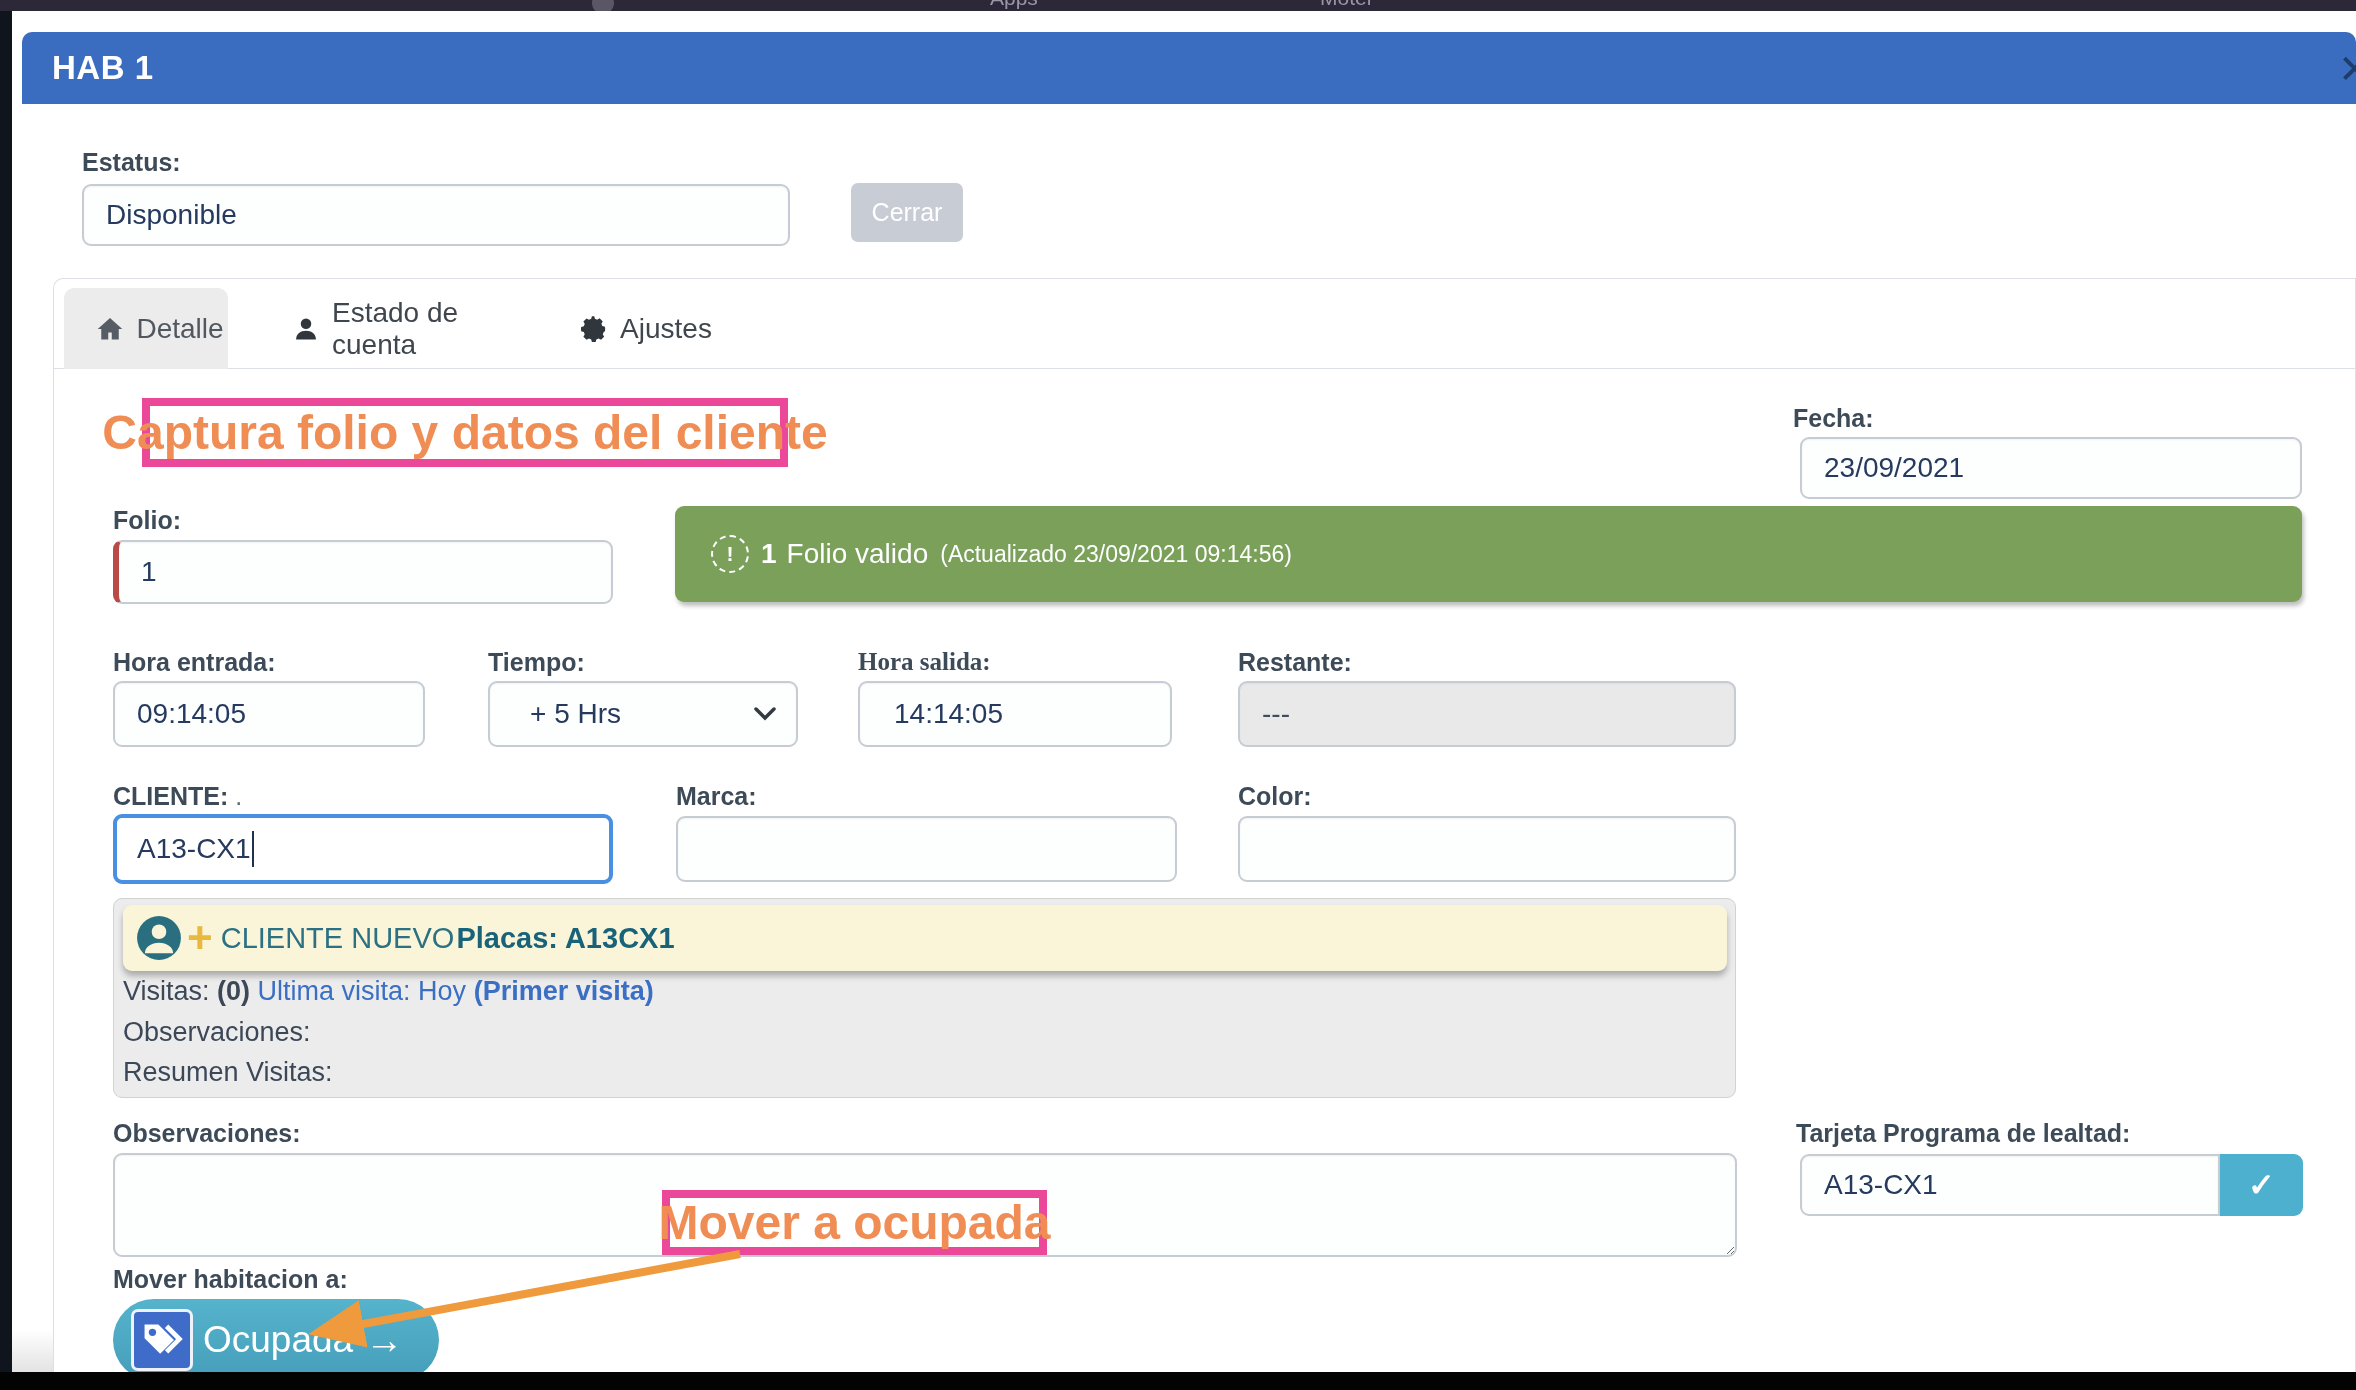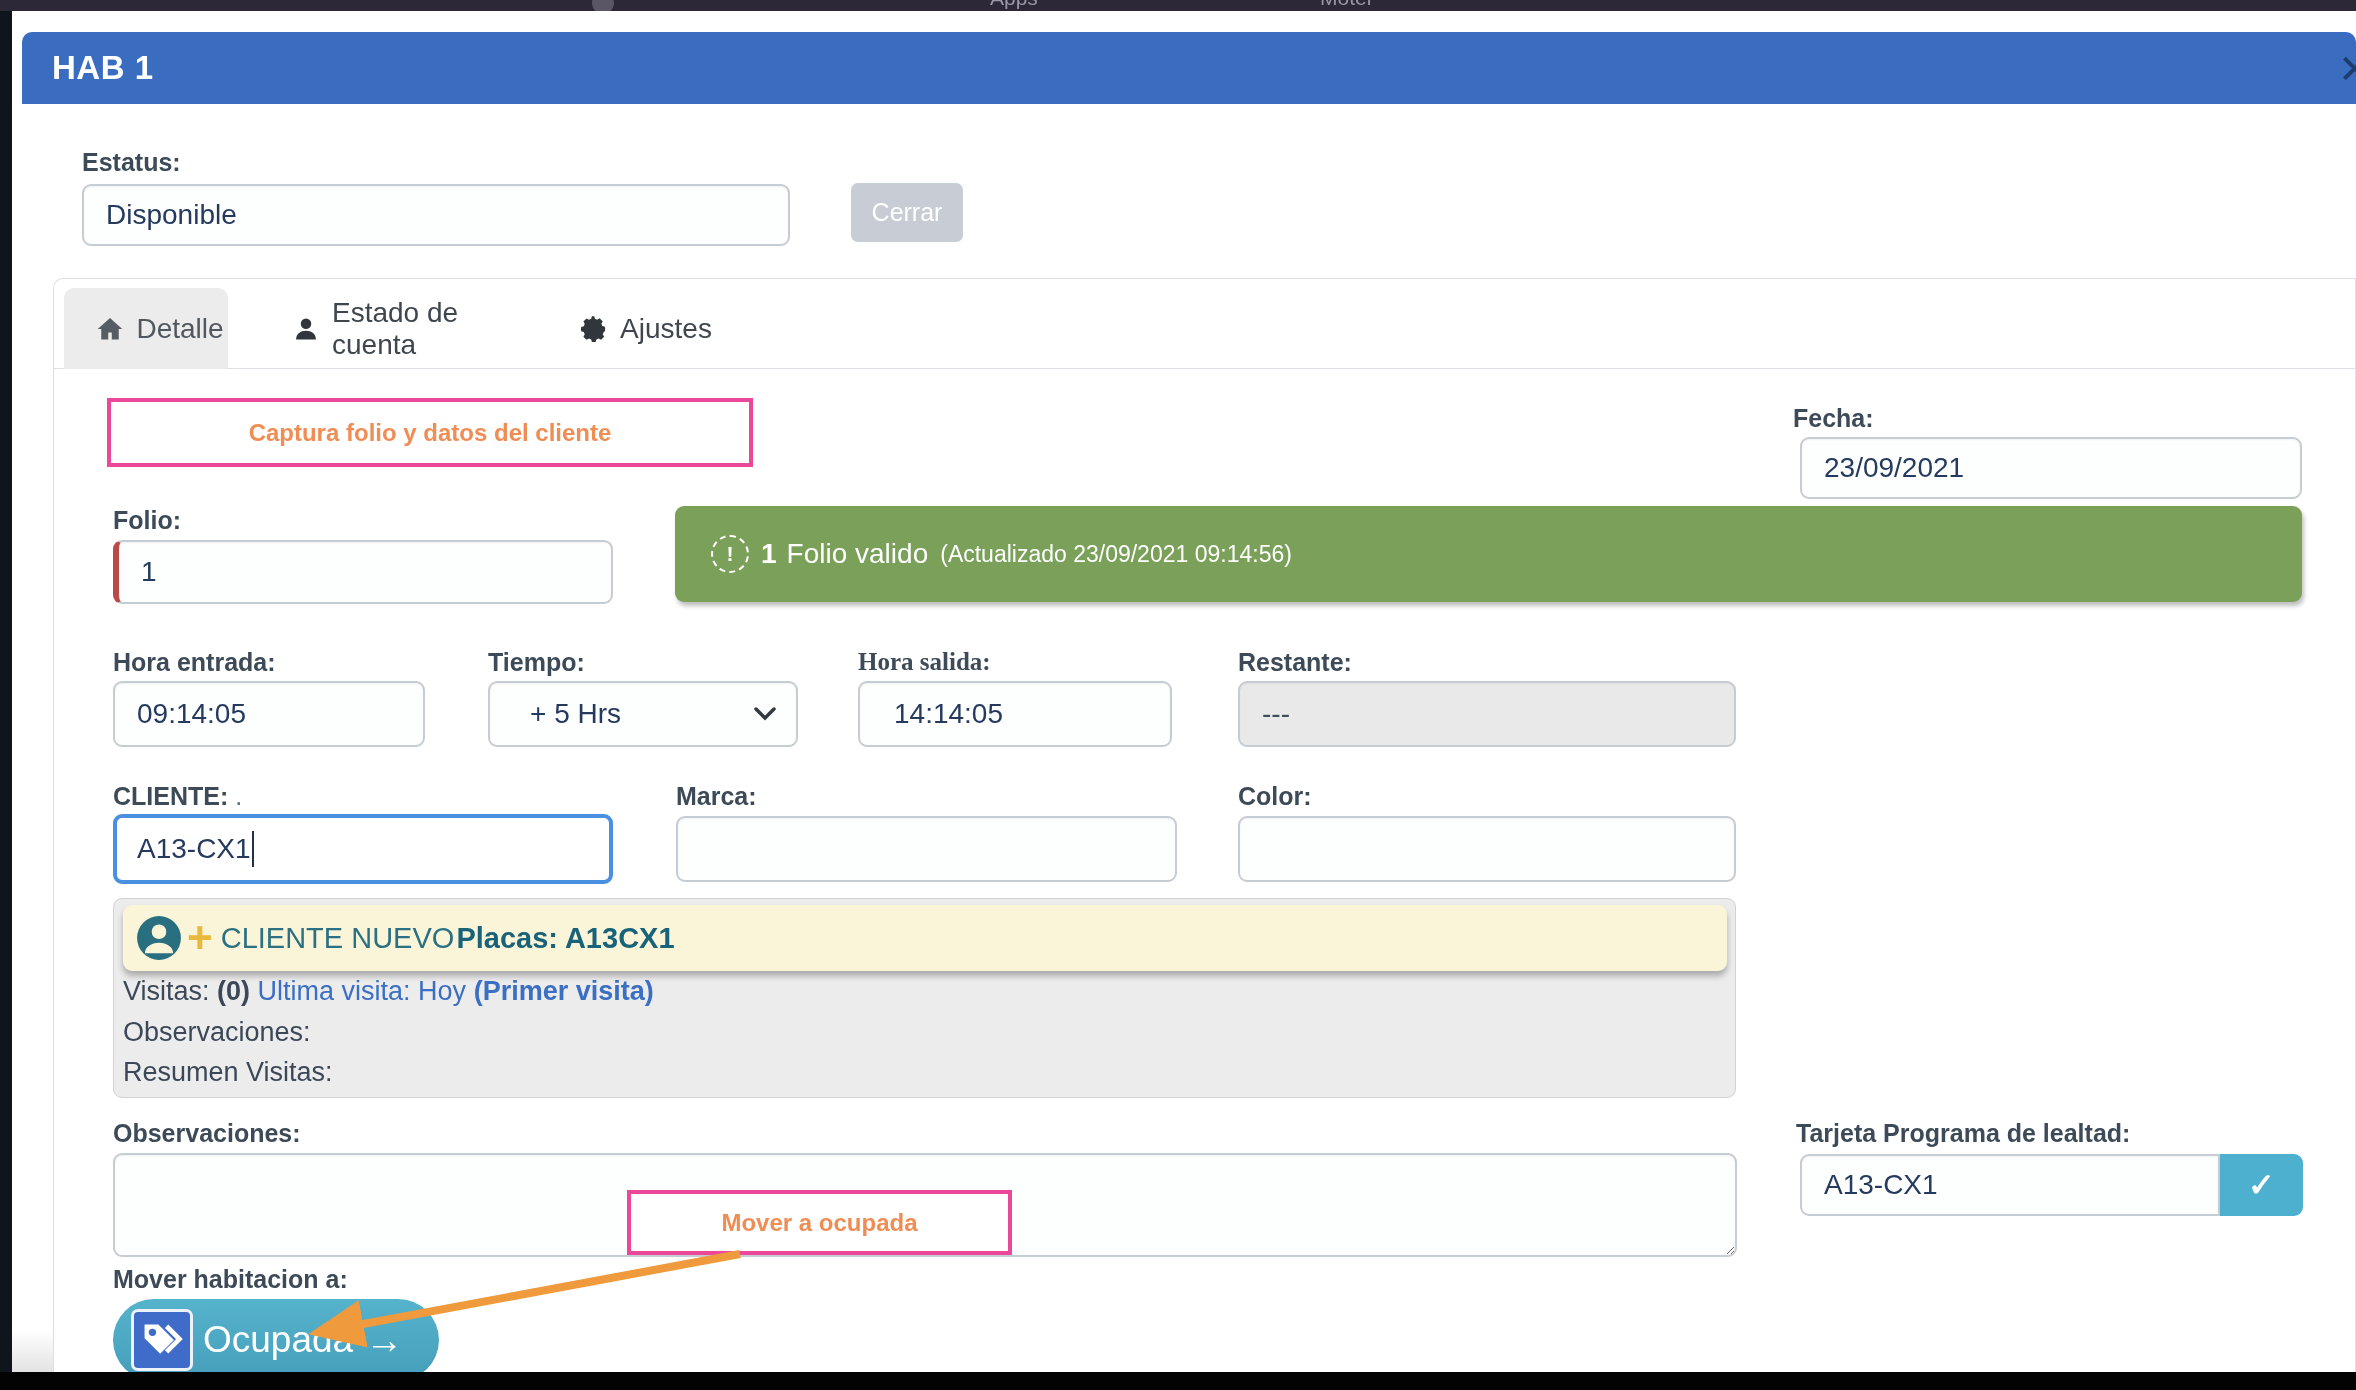--- a/index.html
+++ b/index.html
@@ -34,22 +34,22 @@
     font-family:inherit;font-size:25px;cursor:pointer;z-index:3;
   }
   
   .card{left:53px;top:278px;width:2303px;height:1096px;background:#fff;border:1px solid #dcdfe3;border-bottom:none;border-radius:10px 0 0 0;z-index:2;}
   .nav-divider{left:53px;top:368px;width:2303px;height:1px;background:#dcdfe3;z-index:3;}
   .tab{display:flex;align-items:center;justify-content:center;gap:12px;font-size:28px;color:#3f464d;cursor:pointer;z-index:4;padding-left:28px;}
   .tab.active{background:#ececec;border-radius:10px 10px 0 0;color:#50575e;}
   .tab svg{flex:0 0 auto;}
   
   .annot{
-    border:4px solid #ec4899;color:#ef8d54;font-size:24px;font-weight:bold;
-    display:flex;align-items:center;justify-content:center;white-space:nowrap;z-index:8;background:transparent;
+    border:8px solid #ec4899;color:#ef8d54;font-size:48px;font-weight:bold;
+    display:flex;align-items:center;justify-content:center;white-space:nowrap;z-index:8;background:transparent;margin-left:35px;
   }
   .annot.filled{background:#ffffff;}
   .arrow-svg{z-index:9;pointer-events:none;}
   
   .banner{
     left:675px;top:506px;width:1627px;height:96px;background:#7aa05a;border-radius:9px;
     box-shadow:2px 4px 4px rgba(0,0,0,0.25);display:flex;align-items:center;padding-left:36px;
     color:#ffffff;z-index:3;
   }
   .banner .icon-circle{

